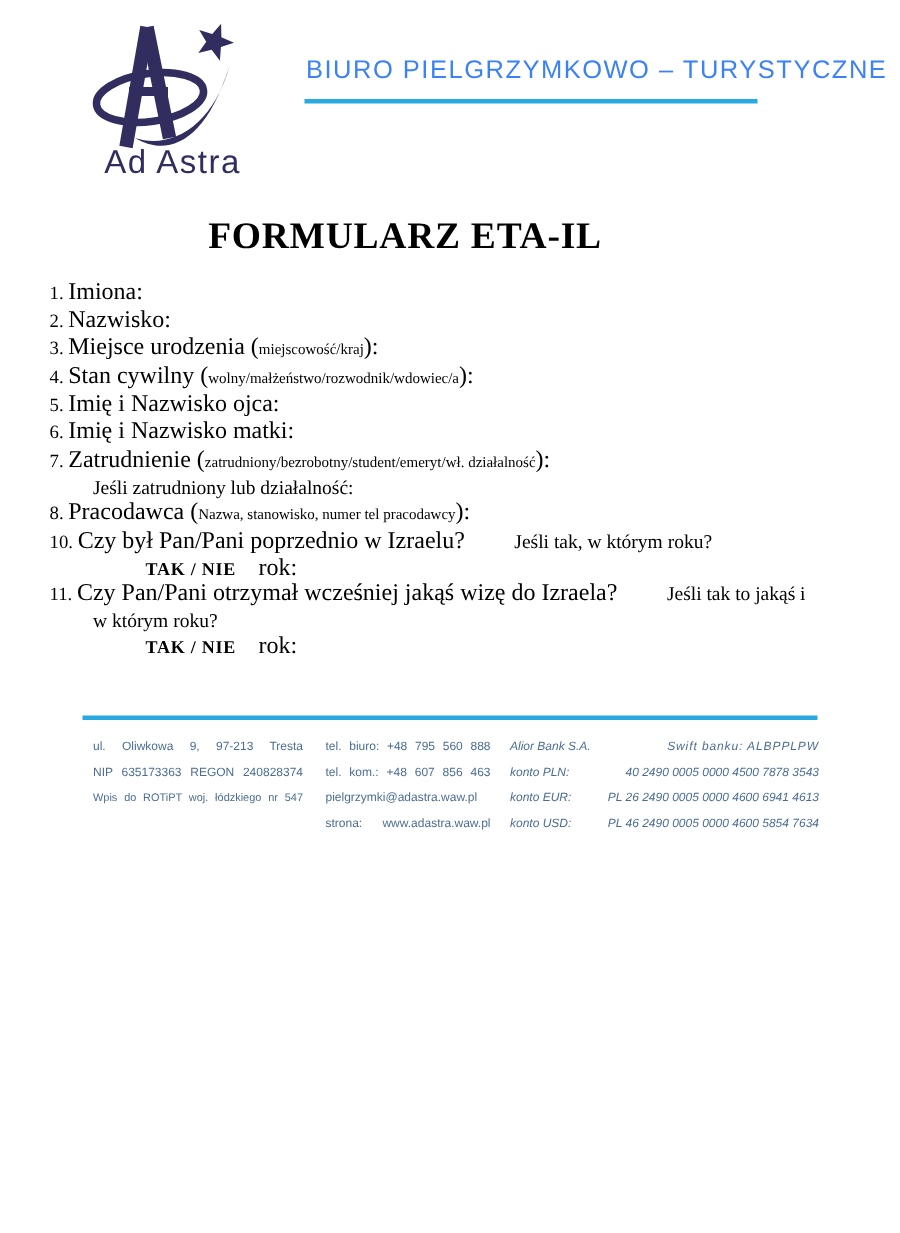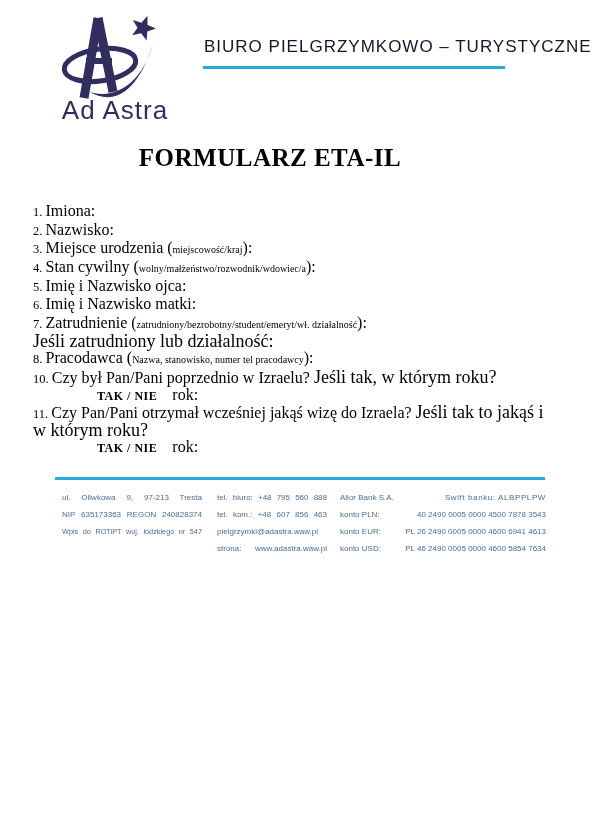--- a/index.html
+++ b/index.html
@@ -4,58 +4,58 @@
 <style>
   html,body{margin:0;padding:0;}
   body{
     width:600px;height:822px;background:#ffffff;position:relative;
     font-family:"Liberation Serif",serif;color:#000;overflow:hidden;
   }
   
   .logo-svg{position:absolute;left:50px;top:12px;}
   .logo-wordmark{
     position:absolute;left:48px;top:95px;width:134px;text-align:center;
-    font-family:"Liberation Sans",sans-serif;font-size:26px;letter-spacing:1px;
+    font-family:"Liberation Sans",sans-serif;font-size:22px;letter-spacing:1px;
     color:#312e5f;font-weight:400;
   }
   .tagline{
     position:absolute;left:204px;top:37px;width:360px;
     font-family:"Liberation Sans",sans-serif;font-size:17px;letter-spacing:1px;
-    color:#0f172a;font-weight:400;white-space:nowrap;
+    color:#3b82f6;font-weight:400;white-space:nowrap;
   }
   .tagline-rule{position:absolute;left:203px;top:66px;width:302px;height:3px;background:#29a9e0;}
   
   .form-title{
     position:absolute;left:0;top:144px;width:540px;margin:0;text-align:center;
     font-size:25px;font-weight:bold;letter-spacing:.5px;font-family:"Liberation Serif",serif;
   }
   
-  .form-lines{position:absolute;left:33px;top:202px;width:552px;}
+  .form-lines{position:absolute;left:33px;top:186px;width:552px;}
   .fline{white-space:nowrap;height:18.7px;line-height:18.7px;}
   .fline.note,.fline.cont{height:16px;line-height:16px;}
   .fline.answer{height:17px;line-height:17px;padding-left:64px;}
   .num{font-size:12.5px;}
   .seg-big{font-size:16px;}
   .seg-small{font-size:10px;}
-  .seg-note{font-size:18px;}
+  .seg-note{font-size:13px;margin-left:29px;}
   .seg-taknie{font-size:12px;font-weight:bold;letter-spacing:.5px;}
   .seg-rok{font-size:16px;margin-left:15px;}
   
   .footer-rule{position:absolute;left:55px;top:477px;width:490px;height:2.5px;background:#29a9e0;}
   .fcol{
     position:absolute;top:489px;font-family:"Liberation Sans",sans-serif;
     color:#4b6d94;font-size:8px;
   }
   .fcol1{left:62px;width:140px;}
   .fcol2{left:217px;width:110px;}
   .fcol3{left:340px;width:206px;}
   .frow{height:17px;line-height:17px;white-space:nowrap;overflow:visible;}
   .fcol1 .frow,.fcol2 .frow{text-align:justify;text-align-last:justify;}
   .fcol1 .frow.tiny{font-size:7.3px;}
-  .fcol3 .frow{display:flex;justify-content:space-between;}
+  .fcol3 .frow{display:flex;justify-content:space-between;font-style:italic;}
   .fcol3 .frow.spaced .r{letter-spacing:.6px;}
 </style>
 </head>
 <body>
 
 <svg class="logo-svg" width="130" height="92" viewBox="0 0 130 92" fill="none" xmlns="http://www.w3.org/2000/svg">
   <ellipse cx="50" cy="53" rx="36" ry="16" stroke="#312e5f" stroke-width="5" fill="none" transform="rotate(-8 50 53)"></ellipse>
   <path d="M48 6 L34 86" stroke="#312e5f" stroke-width="9"></path>
   <path d="M48 6 L63 80" stroke="#312e5f" stroke-width="9"></path>
   <path d="M36 49 L62 49" stroke="#312e5f" stroke-width="6"></path>

